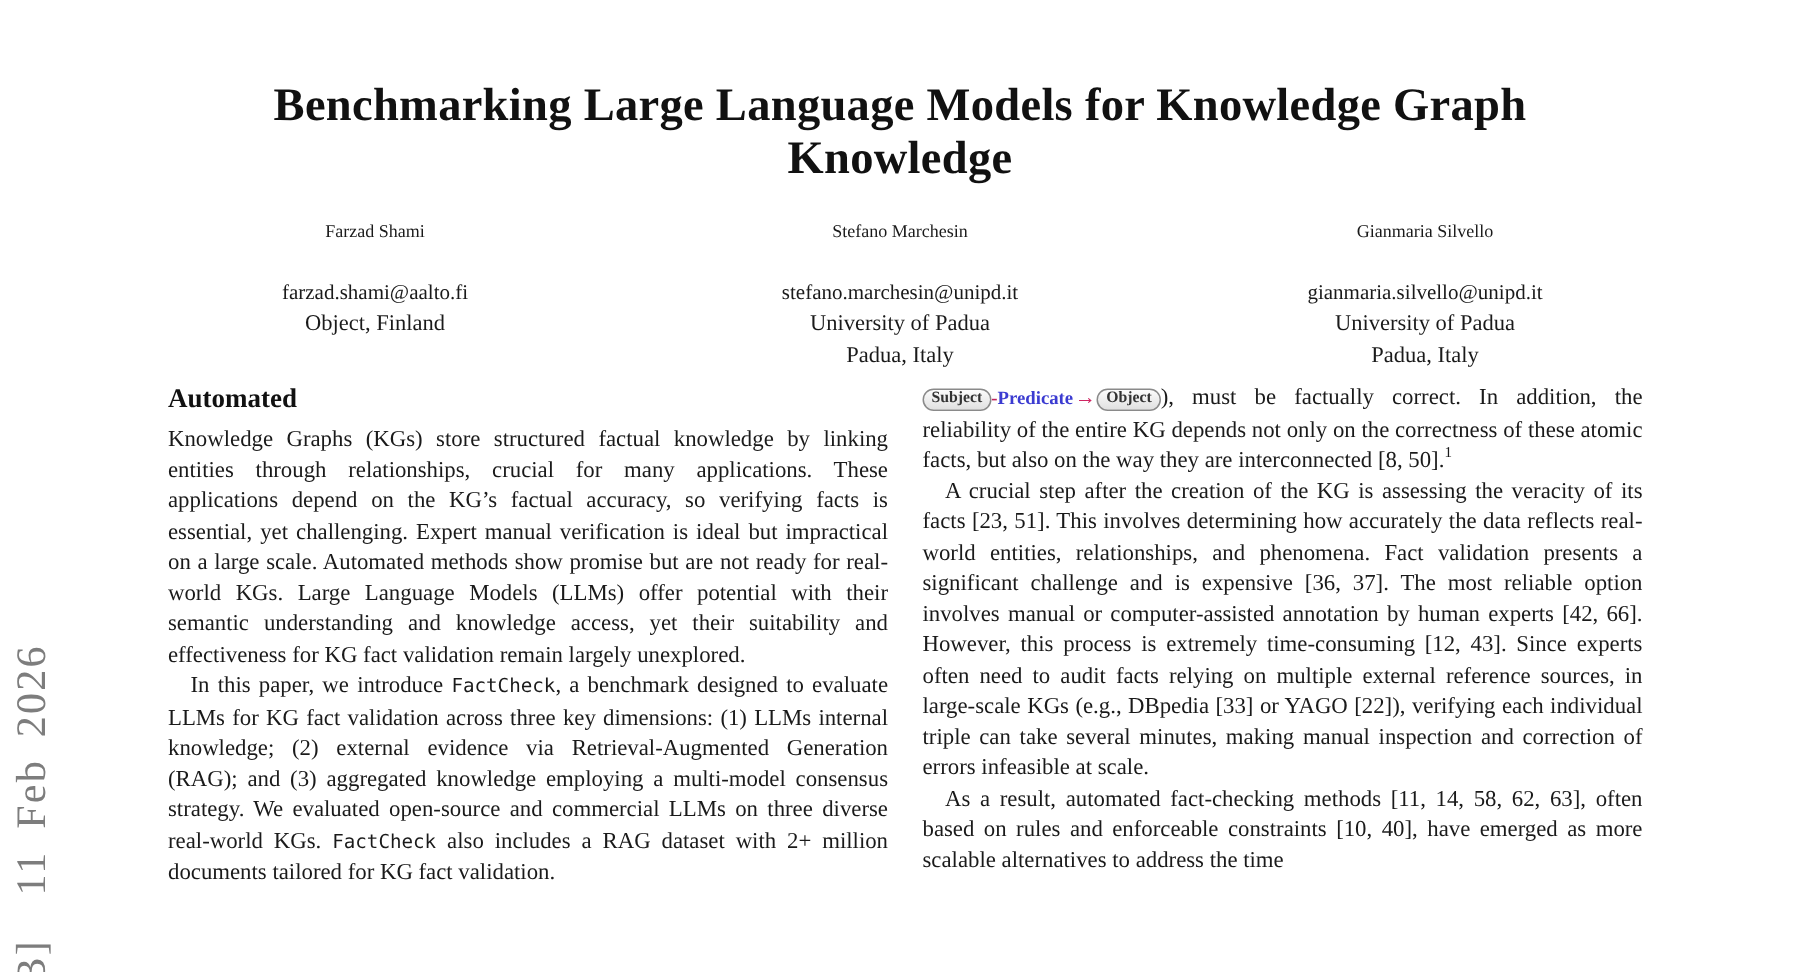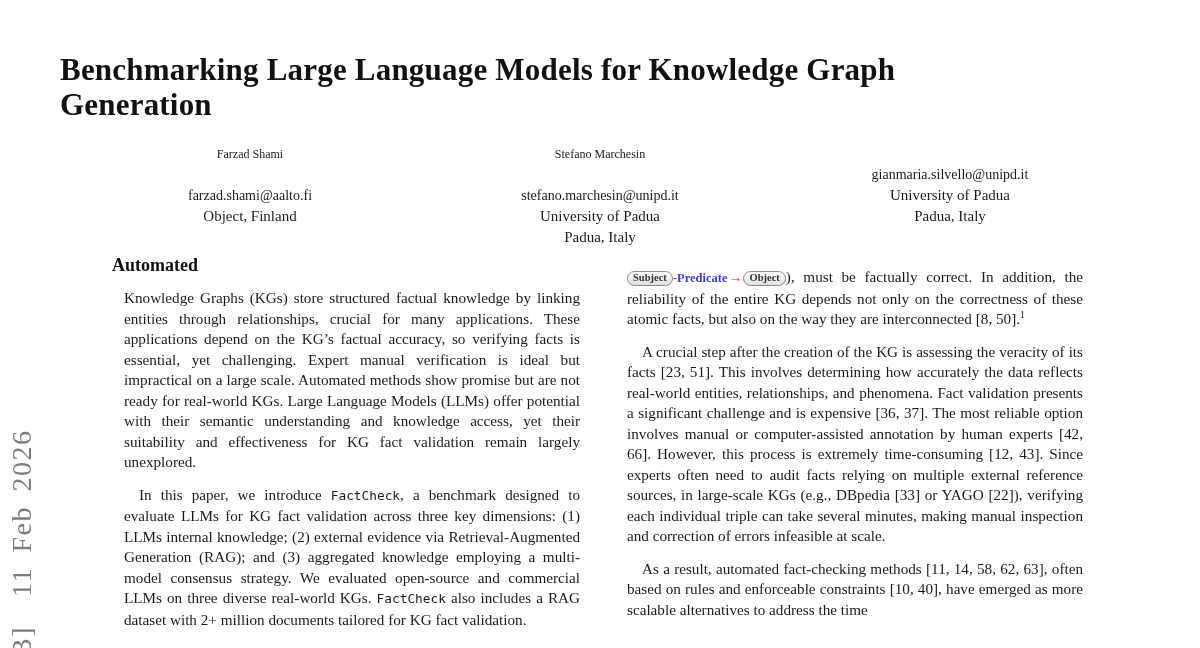--- a/index.html
+++ b/index.html
@@ -10,21 +10,21 @@
   }
   .arxiv-stamp {
     position: absolute; left: 6px; top: 657px;
     transform: rotate(-90deg); transform-origin: 0 0;
     font-family: "Liberation Serif", serif;
     font-size: 28px; color: #7d7d7d; white-space: pre;
     letter-spacing: 1.5px; word-spacing: 6px;
   }
   .page { position: absolute; left: 0; top: 0; width: 1200px; }
   .title {
-    margin: 52px 60px 0 60px; text-align: left;
+    margin: 52px 60px 0 60px; text-align: center;
     font-size: 31px; line-height: 35px; font-weight: bold;
     letter-spacing: 0.2px; color: #111;
   }
   .authors {
     display: flex; justify-content: center; margin-top: 22px;
     padding: 0 80px; gap: 10px;
   }
   .author-col { flex: 1 1 0; text-align: center; line-height: 21px; }
   .author-name { font-size: 12px; margin-bottom: 2px; }
   .author-email { font-size: 14px; margin-top: 20px; }
@@ -32,21 +32,21 @@
   .columns {
     position: absolute; left: 112px; top: 255px;
     display: flex; gap: 23px; width: 983px;
   }
   .col { width: 480px; }
   .abstract-heading {
     font-size: 18px; font-weight: bold; margin: 0 0 7px 0; color: #111;
   }
   .body-text {
     font-size: 15.2px; line-height: 20.5px; text-align: justify;
-    margin: 12px; hyphens: auto; -webkit-hyphens: auto; color: #1a1a1a;
+    margin: 0; hyphens: auto; -webkit-hyphens: auto; color: #1a1a1a;
   }
   .indent { text-indent: 15px; }
   .mono {
     font-family: "DejaVu Sans Mono", monospace; font-size: 12.8px;
   }
   .pill {
     display: inline-block; font-size: 10.5px; font-weight: bold; color: #333;
     border: 1.2px solid #8a8a8a; border-radius: 8px; padding: 0 5px 1px 5px;
     background: linear-gradient(180deg, #fcfcfc 0%, #e0e0e0 100%);
     line-height: 12px; vertical-align: 1px;
@@ -56,35 +56,36 @@
   .triple-arrow { color: #d02563; font-weight: bold; font-size: 14px; padding: 0 1px; }
   sup.fnmark { font-size: 10px; line-height: 0; }
 </style>
 </head>
 <body>
 
 <div class="arxiv-stamp">B]  11 Feb 2026</div>
 
 <main class="page">
 
-  <h1 class="title"><span>Benchmarking Large Language Models for Knowledge Graph</span><br><span>Generation</span></h1>
+  <h1 class="title"><span>Benchmarking Large Language Models for Knowledge Graph</span><br><span>Knowledge</span></h1>
 
   <div class="authors">
     <div class="author-col">
       <div class="author-name">Farzad Shami</div>
       <div class="author-email">farzad.shami@aalto.fi</div>
       <div class="author-loc">Object, Finland</div>
     </div>
     <div class="author-col">
       <div class="author-name">Stefano Marchesin</div>
       <div class="author-email">stefano.marchesin@unipd.it</div>
       <div class="author-affil">University of Padua</div>
       <div class="author-loc">Padua, Italy</div>
     </div>
     <div class="author-col">
+      <div class="author-name">Gianmaria Silvello</div>
       <div class="author-email">gianmaria.silvello@unipd.it</div>
       <div class="author-affil">University of Padua</div>
       <div class="author-loc">Padua, Italy</div>
     </div>
   </div>
 
   <div class="columns">
 
     <section class="col">
       <h2 class="abstract-heading">Automated</h2>

